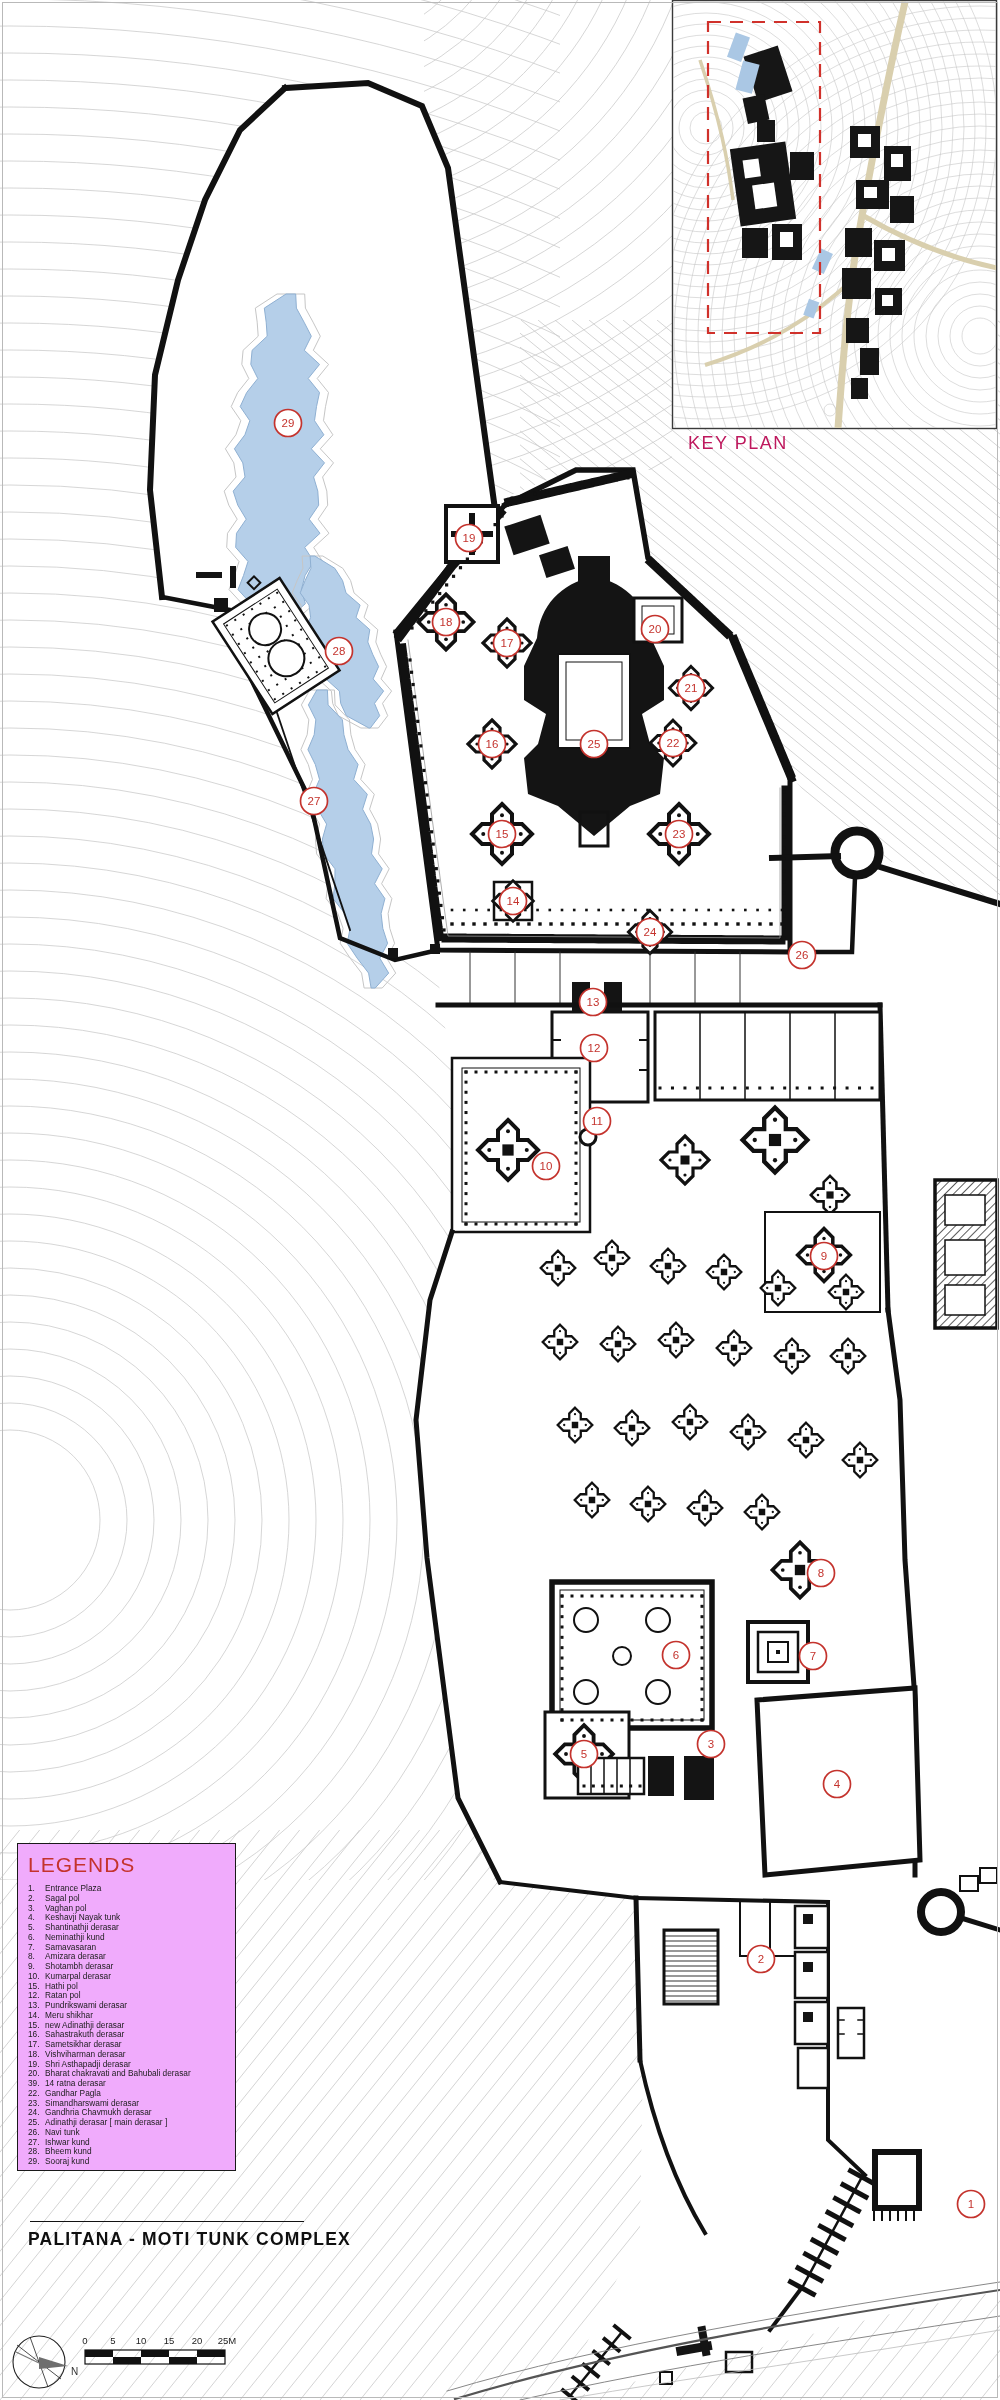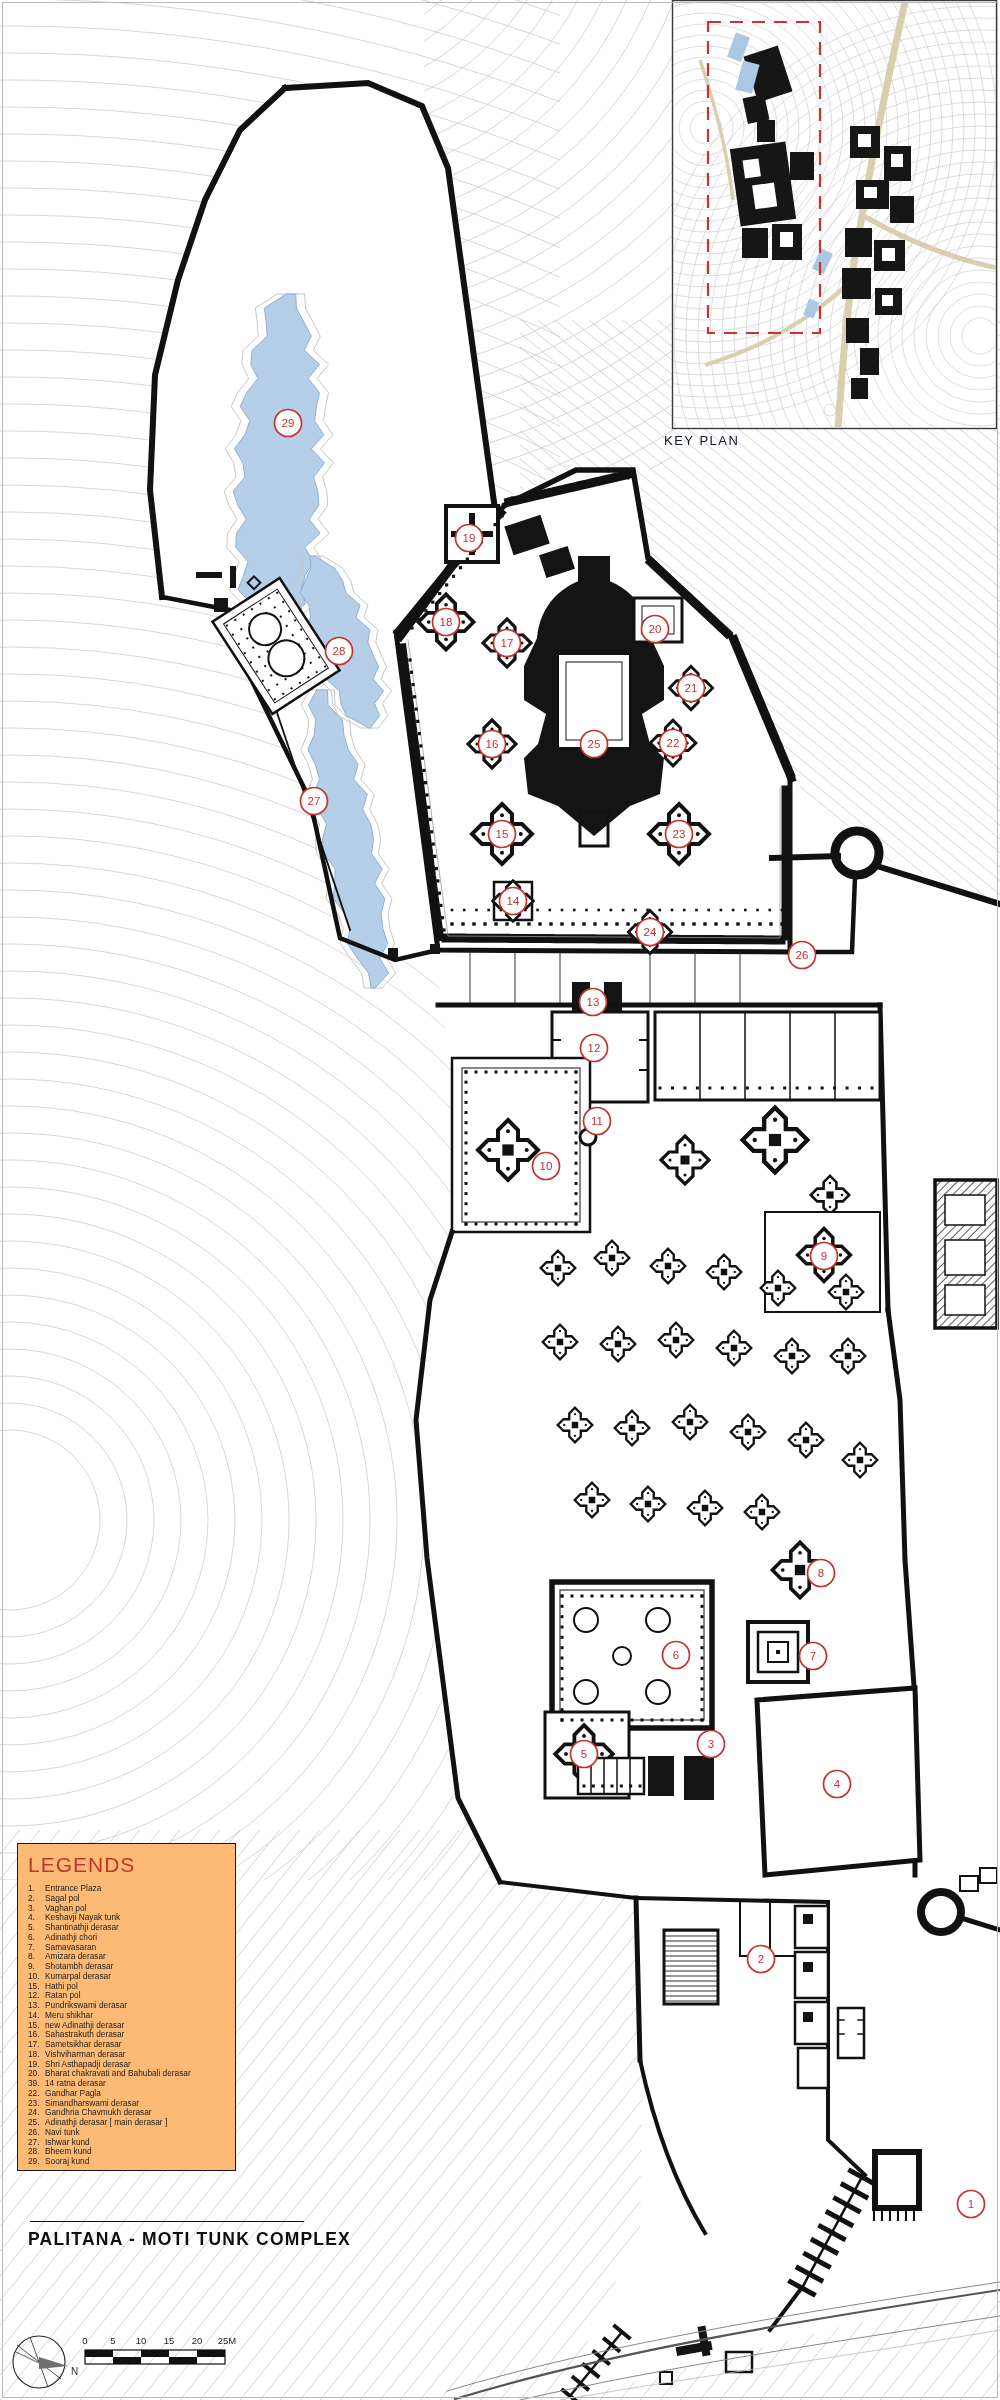--- a/index.html
+++ b/index.html
@@ -1,29 +1,29 @@
 <!DOCTYPE html>
 <html style="--red: #c4332d;"><head>
 <meta charset="utf-8">
 <style>
   :root{ --red:#c4332d; }
   html,body{margin:0;padding:0;background:#fff;}
   #page{position:relative;width:1000px;height:2400px;overflow:hidden;background:#fff;
         font-family:"Liberation Sans",sans-serif;}
   #plan-svg{position:absolute;left:0;top:0;}
-  .legend-box{position:absolute;left:17px;top:1843px;width:219px;height:328px;background:#fdba74;
+  .legend-box{position:absolute;left:17px;top:1843px;width:219px;height:328px;background:#f0abfc;
               border:1.5px solid #1a1a1a;box-sizing:border-box;padding:9px 8px 6px 10px;z-index:6;}
   .legend-title{color:var(--red);font-size:21px;font-weight:400;letter-spacing:1px;margin:0 0 7px 0;}
   .legend-item{display:flex;font-size:8.3px;line-height:9.75px;color:#1c1c1c;white-space:nowrap;}
   .legend-item .num{width:17px;flex:none;}
   .titleblock{position:absolute;left:28px;top:2216px;z-index:6;}
   .t1{font-size:31px;font-weight:300;letter-spacing:3px;color:#1b1b1b;}
   .rule{width:274px;height:0;border-top:1.8px solid #111;margin:5px 0 7px 2px;}
   .t2{font-size:17.5px;font-weight:700;letter-spacing:1.2px;color:#0f0f0f;}
-  .kp-label{position:absolute;left:664px;top:433px;font-size:13px;letter-spacing:1.5px;color:#0f172a;z-index:6;}
+  .kp-label{position:absolute;left:688px;top:433px;font-size:18px;letter-spacing:1.5px;color:#be185d;z-index:6;}
   text{font-family:"Liberation Sans",sans-serif;}
 </style>
 </head>
 <body>
 
 <div id="page">
 
 <svg id="plan-svg" width="1000" height="2400" viewBox="0 0 1000 2400">
   <defs>
     <clipPath id="clipL">
@@ -1200,21 +1200,21 @@
         <div class="legend-item">
           <span class="num">4.</span>
           <span>Keshavji Nayak tunk</span>
         </div>
         <div class="legend-item">
           <span class="num">5.</span>
           <span>Shantinathji derasar</span>
         </div>
         <div class="legend-item">
           <span class="num">6.</span>
-          <span>Adinathji chori</span>
+          <span>Neminathji kund</span>
         </div>
         <div class="legend-item">
           <span class="num">7.</span>
           <span>Samavasaran</span>
         </div>
         <div class="legend-item">
           <span class="num">8.</span>
           <span>Amizara derasar</span>
         </div>
         <div class="legend-item">

